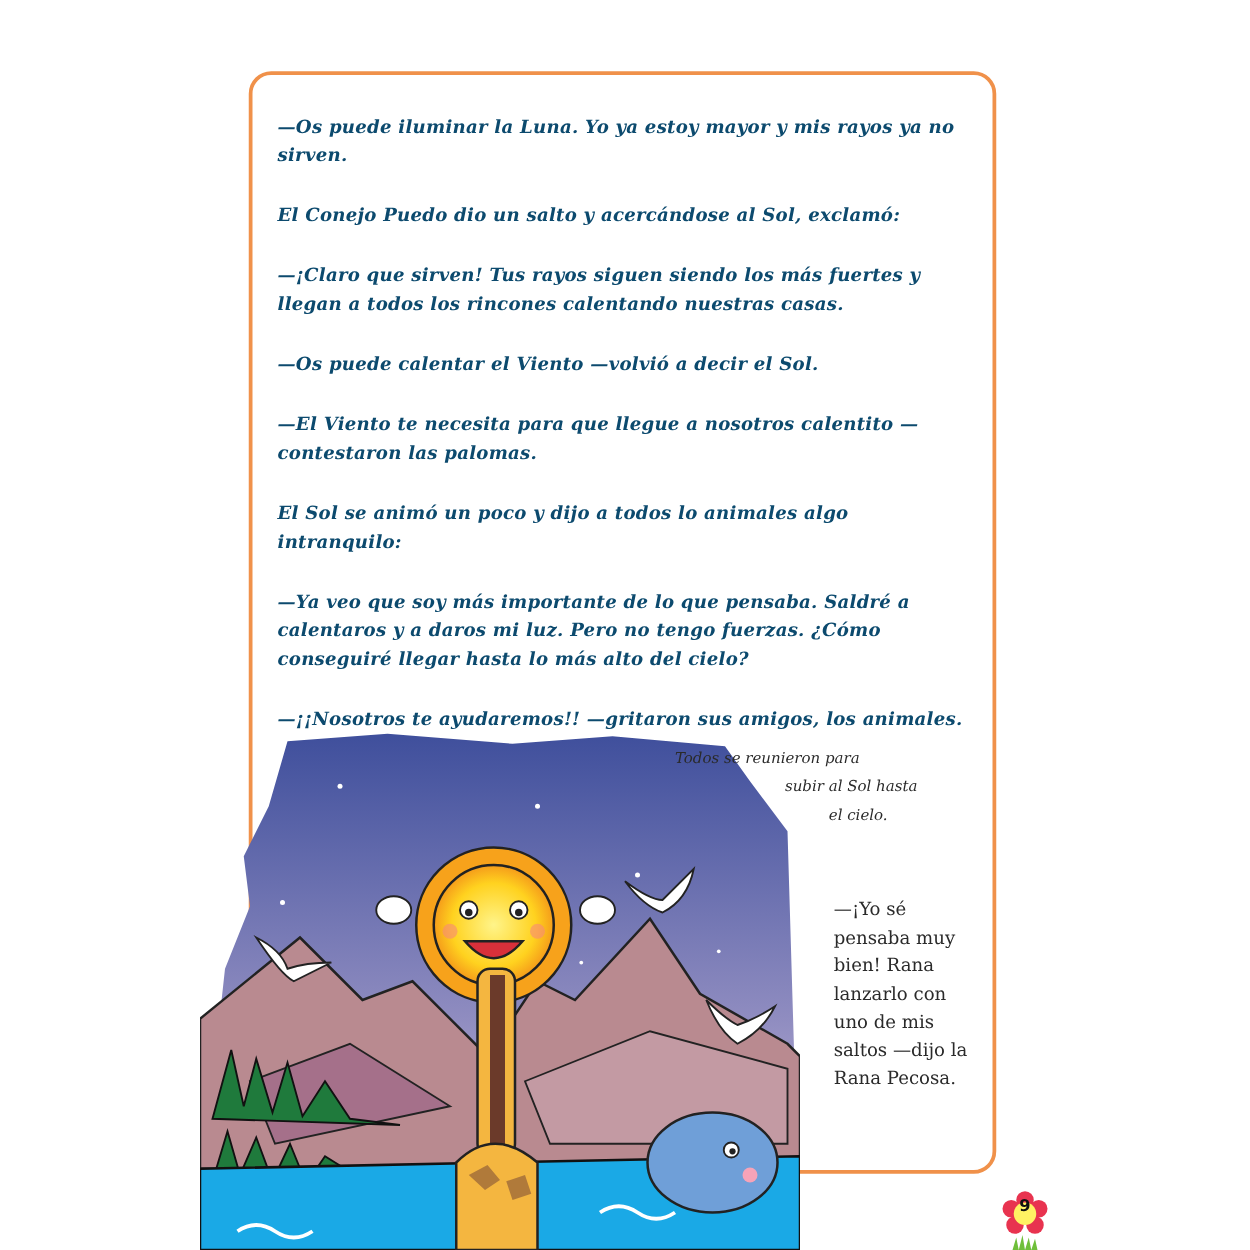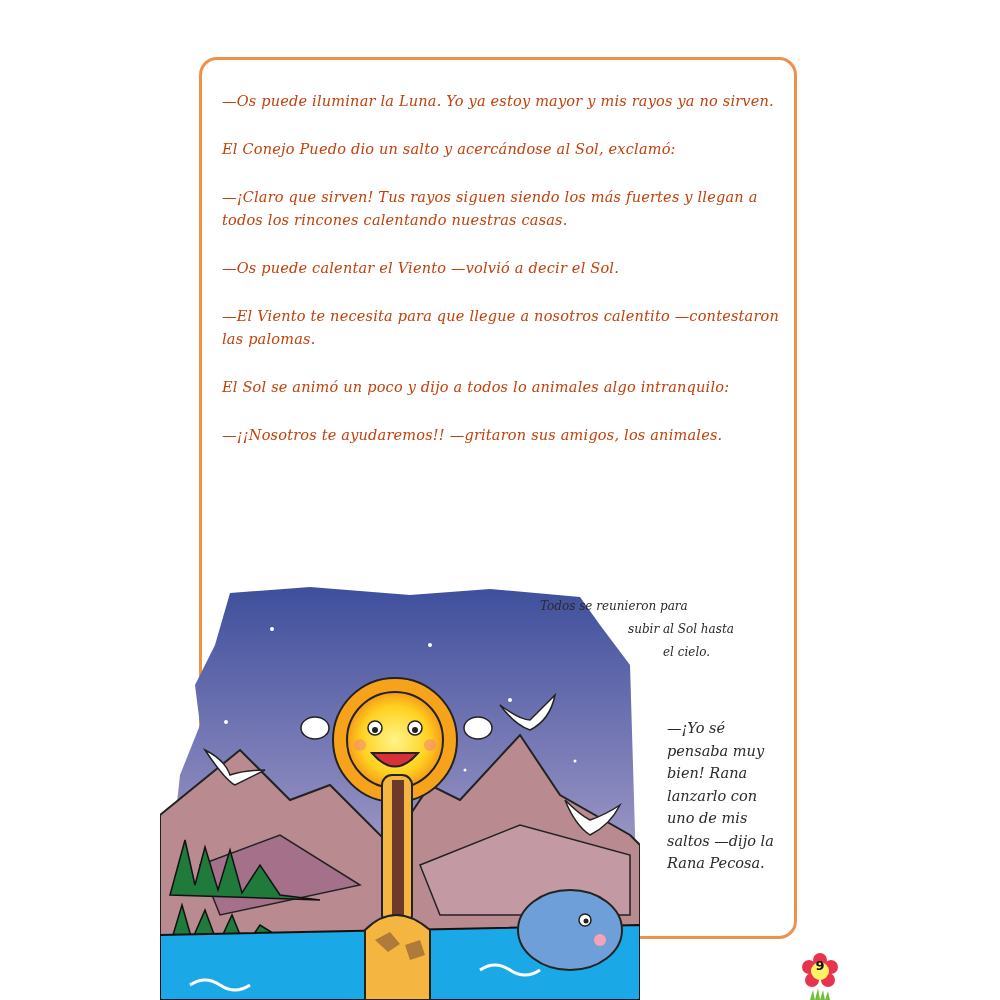--- a/index.html
+++ b/index.html
@@ -6,32 +6,32 @@
   body {
     width: 1000px; height: 1000px; background: #ffffff; position: relative; overflow: hidden;
     font-family: "DejaVu Serif", serif;
   }
   .frame {
     position: absolute; left: 199px; top: 57px; width: 598px; height: 882px;
     border: 3px solid #f0914a; border-radius: 18px; background: #fff; box-sizing: border-box;
   }
   .story {
     position: absolute; left: 222px; top: 90px; width: 560px;
-    font-family: "DejaVu Serif", serif; font-style: italic; font-size: 14.5px; color: #c2410c;
-    line-height: 23px; letter-spacing: 0.2px;
+    font-family: "DejaVu Serif", serif; font-style: italic; font-size: 14.5px; color: #0c4a6e;
+    line-height: 23px; letter-spacing: 0.2px; font-weight: bold;
   }
   .story p { margin: 0 0 25px 0; }
   .side-top {
     position: absolute; left: 520px; top: 595px; width: 240px;
     font-family: "DejaVu Serif", serif; font-style: italic; font-size: 12px; color: #2a2a2a; line-height: 23px;
   }
   .side-top span { display: block; white-space: nowrap; }
   .side-bottom {
     position: absolute; left: 667px; top: 717px; width: 130px;
-    font-family: "DejaVu Serif", serif; font-style: italic; font-size: 14.5px; color: #2a2a2a; line-height: 22.5px;
+    font-family: "DejaVu Serif", serif; font-size: 14.5px; color: #2a2a2a; line-height: 22.5px;
   }
   .side-bottom span { display: block; white-space: nowrap; }
   .illustration { position: absolute; left: 160px; top: 585px; width: 480px; height: 415px; }
   .page-num {
     position: absolute; left: 800px; top: 952px; width: 40px; height: 48px;
   }
   .page-num .num {
     position: absolute; left: 0; top: 6px; width: 40px; text-align: center;
     font-family: "DejaVu Sans", sans-serif; font-weight: bold; font-size: 13px; color: #111;
   }
@@ -41,20 +41,21 @@
 
 <div class="frame"></div>
 
 <div class="story">
   <p>—Os puede iluminar la Luna. Yo ya estoy mayor y mis rayos ya no sirven.</p>
   <p>El Conejo Puedo dio un salto y acercándose al Sol, exclamó:</p>
   <p>—¡Claro que sirven! Tus rayos siguen siendo los más fuertes y llegan a todos los rincones calentando nuestras casas.</p>
   <p>—Os puede calentar el Viento —volvió a decir el Sol.</p>
   <p>—El Viento te necesita para que llegue a nosotros calentito —contestaron las palomas.</p>
   <p>El Sol se animó un poco y dijo a todos lo animales algo intranquilo:</p>
+  <p>—Ya veo que soy más importante de lo que pensaba. Saldré a calentaros y a daros mi luz. Pero no tengo fuerzas. ¿Cómo conseguiré llegar hasta lo más alto del cielo?</p>
   <p>—¡¡Nosotros te ayudaremos!! —gritaron sus amigos, los animales.</p>
 </div>
 
 <svg class="illustration" viewBox="0 0 480 415" xmlns="http://www.w3.org/2000/svg">
   <defs>
     <linearGradient id="sky" x1="0" y1="0" x2="0" y2="1">
       <stop offset="0" stop-color="#3f4f9c"></stop>
       <stop offset="0.55" stop-color="#8f8cc0"></stop>
       <stop offset="1" stop-color="#d9cde3"></stop>
     </linearGradient>

